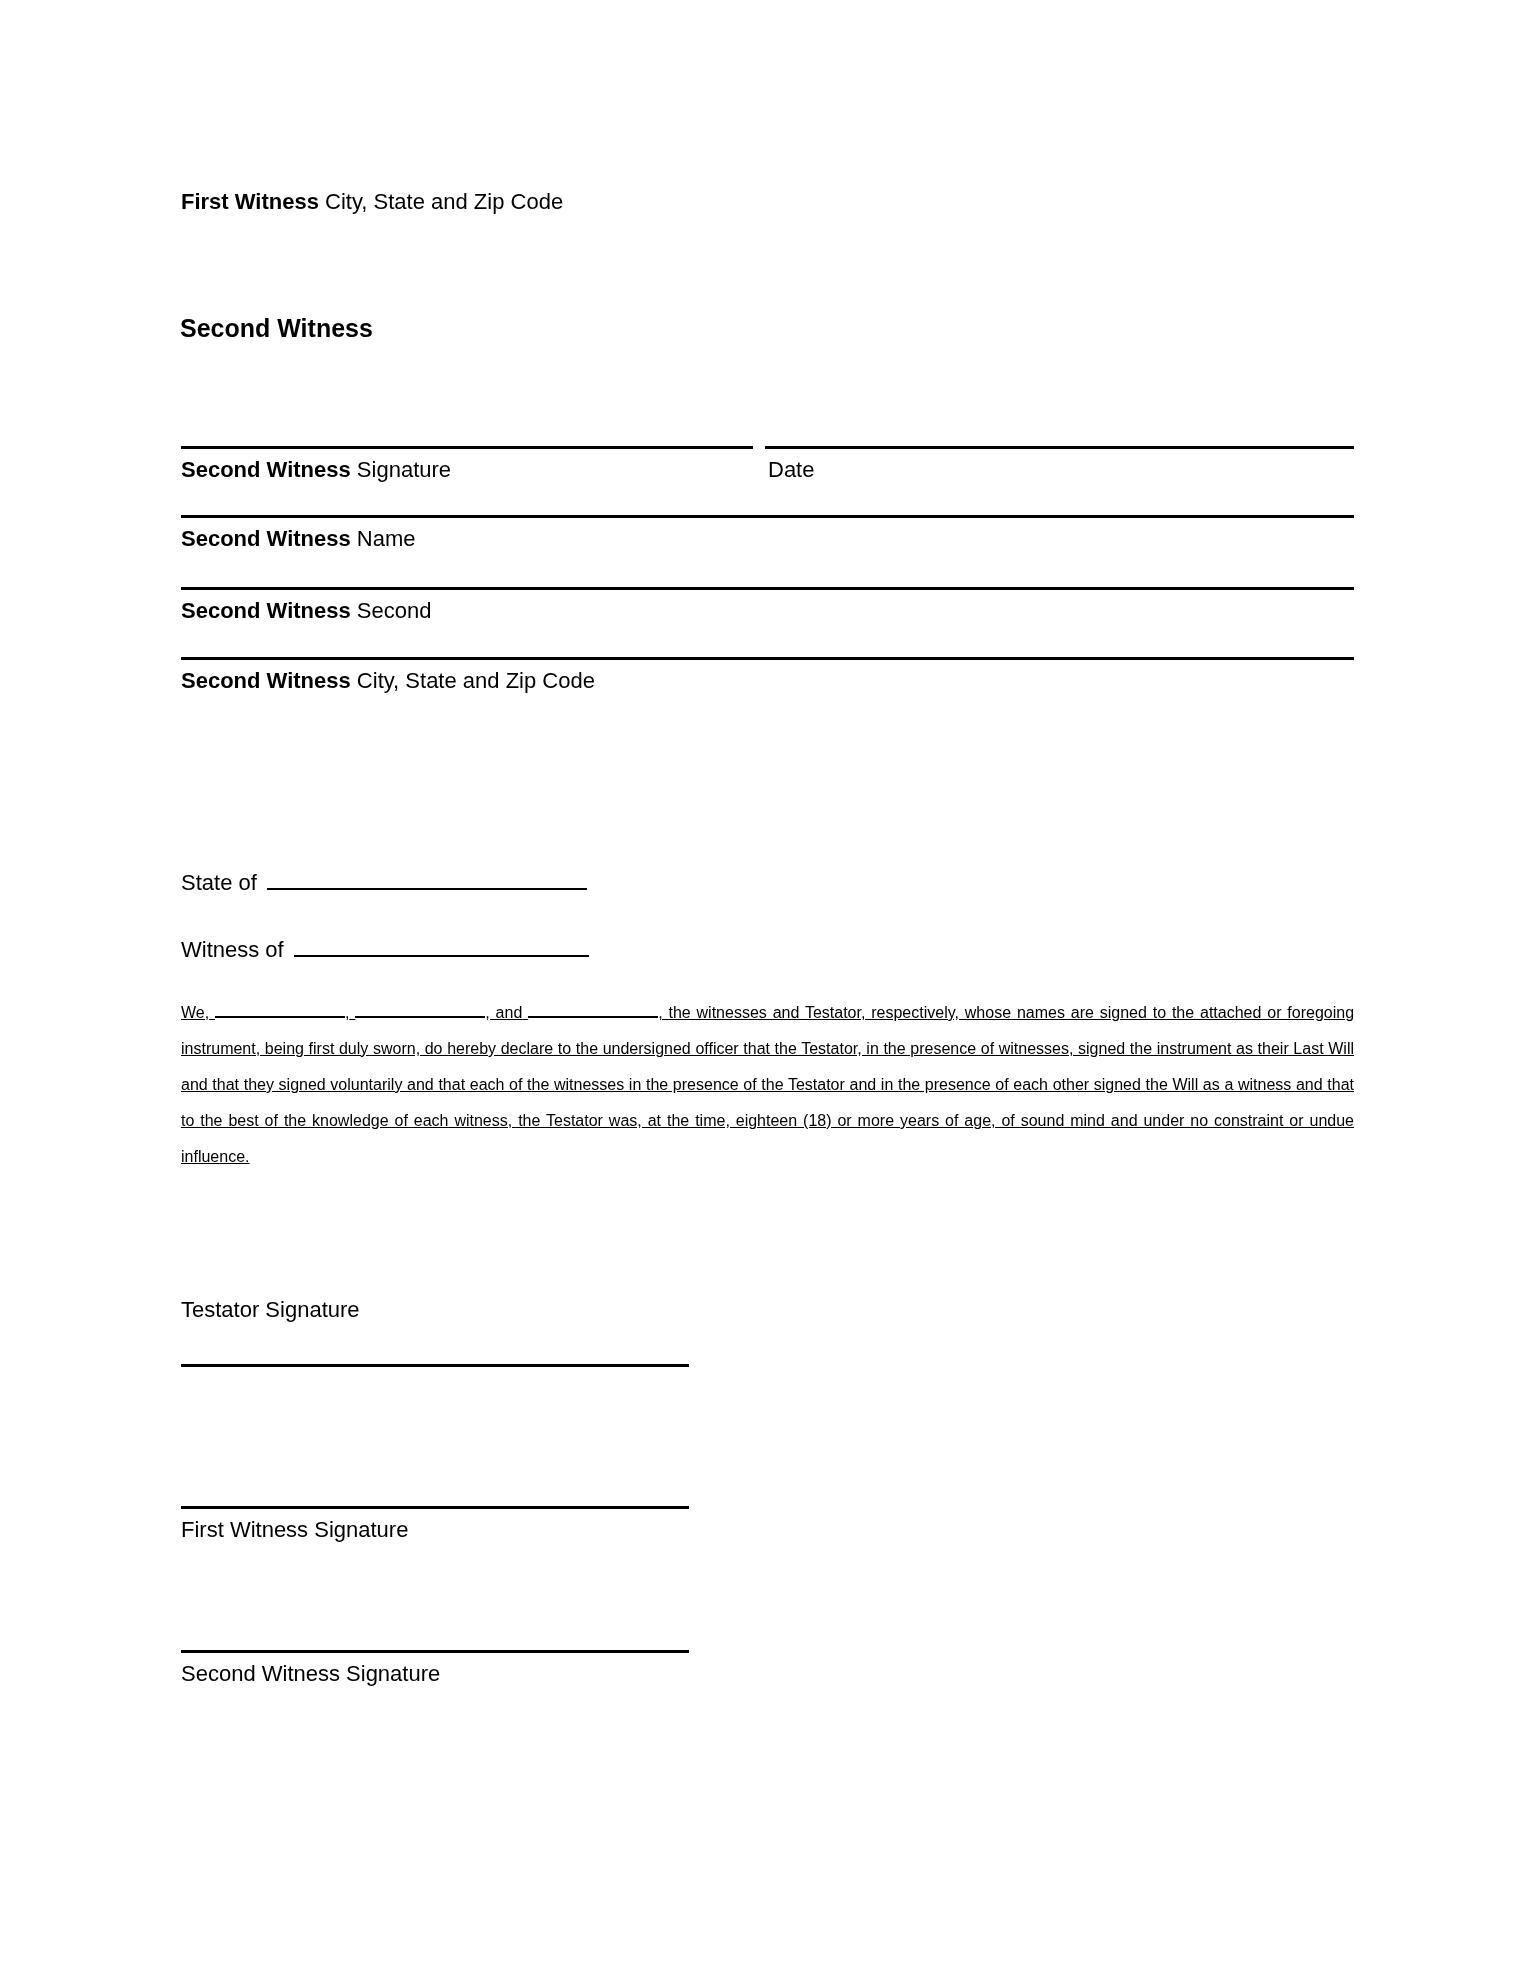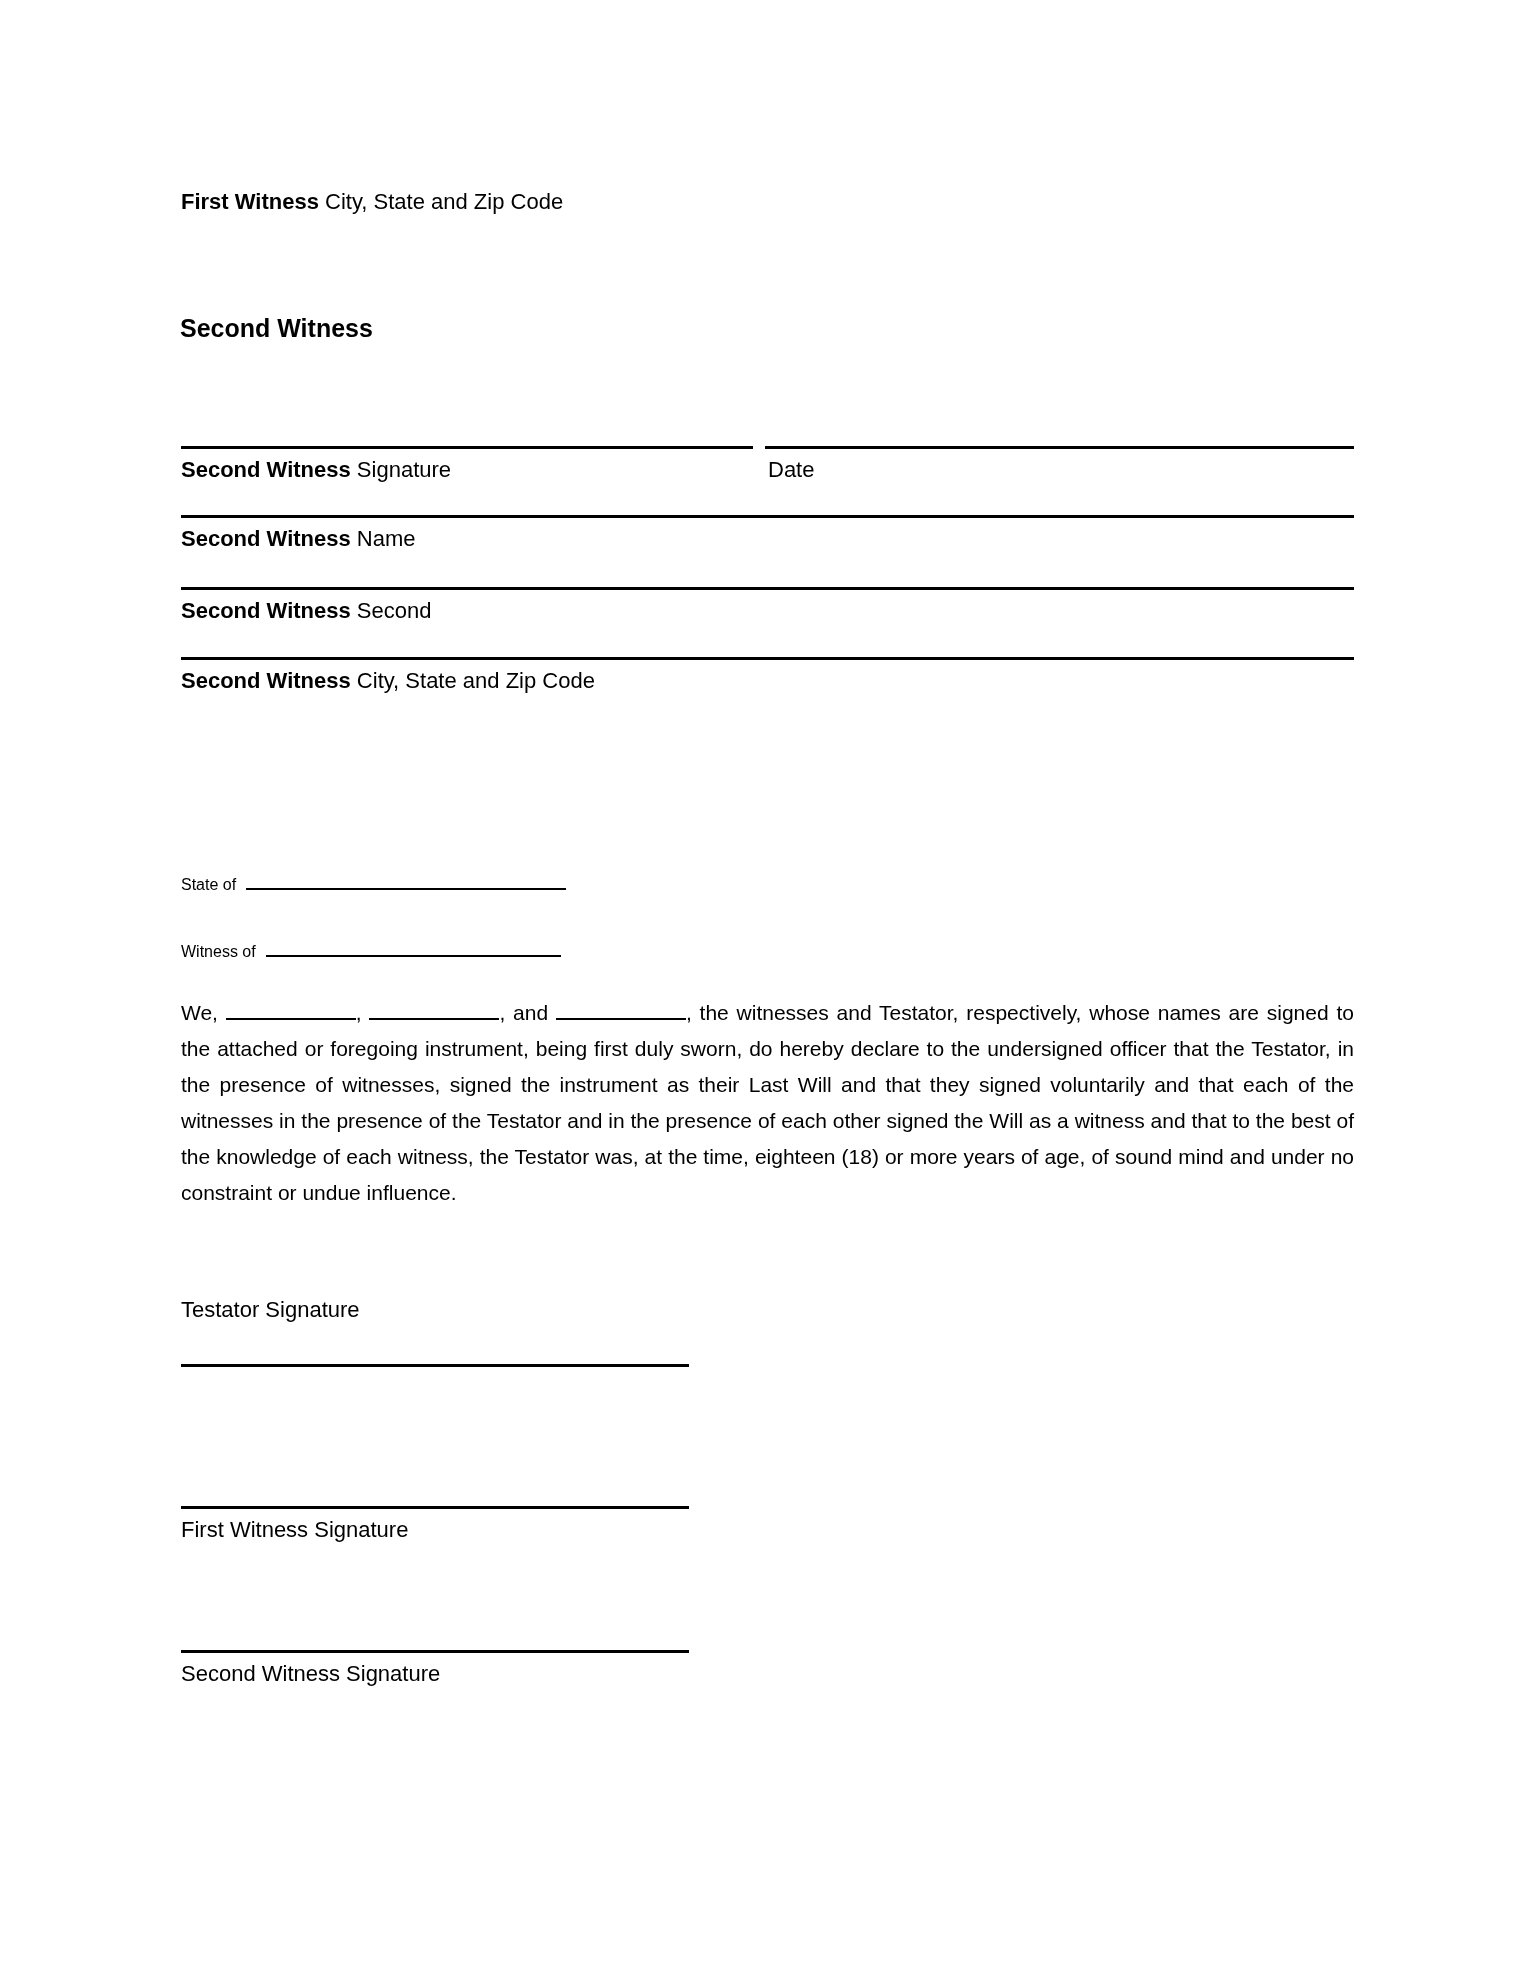--- a/index.html
+++ b/index.html
@@ -38,39 +38,40 @@
   .title {
     left: 0;
     width: 1530px;
     text-align: center;
     font-size: 31px;
     font-weight: bold;
     line-height: 34px;
     letter-spacing: 0.5px;
   }
   .fill-row {
-    font-size: 16px;
+    font-size: 22px;
     line-height: 26px;
     white-space: nowrap;
   }
   .fill-line {
     display: inline-block;
     height: 20px;
     border-bottom: 2px solid #000000;
     vertical-align: baseline;
   }
   .fill-state  { width: 320px; margin-left: 10px; }
   .fill-county { width: 295px; margin-left: 10px; }
   .para {
     left: 181px;
     top: 995px;
     width: 1173px;
-    font-size: 21px;
+    font-size: 16px;
     line-height: 36px;
     text-align: justify;
+    text-decoration: underline;
   }
   .blank {
     display: inline-block;
     width: 130px;
     height: 18px;
     border-bottom: 2px solid #000000;
     vertical-align: baseline;
   }
 </style>
 </head>

